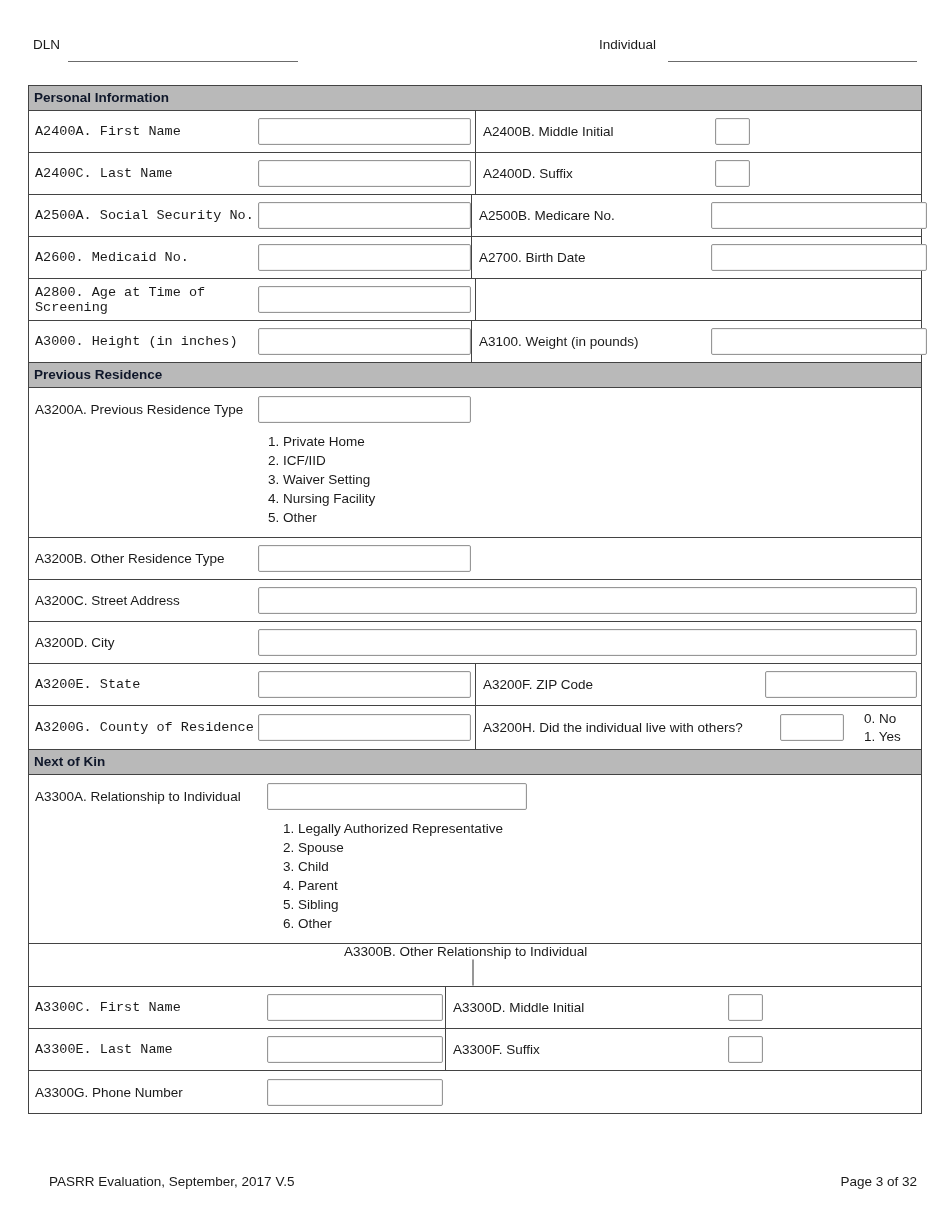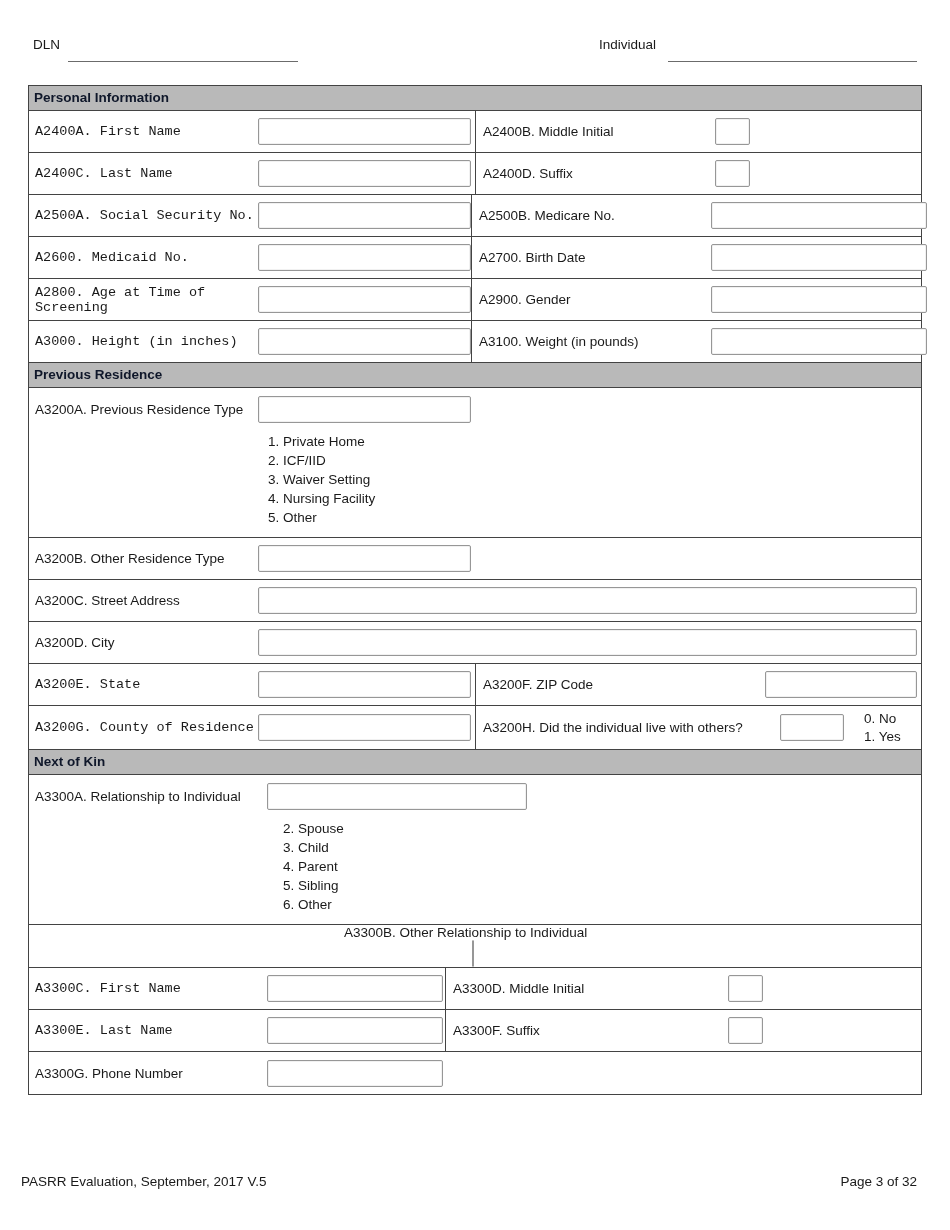--- a/index.html
+++ b/index.html
@@ -71,21 +71,21 @@
   .field-line { display: flex; align-items: center; }
   .options { margin-top: 9px; line-height: 19px; }
   .options.res { margin-left: 239px; }
   .options.kin { margin-left: 254px; }
 
   .mini-options { line-height: 18px; margin-left: 8px; }
   .row.h44 { min-height: 44px; }
   .row.h36 { min-height: 36px; flex-direction: column; }
 
   .footer {
-    position: absolute; top: 1174px; left: 21px; right: 33px;
+    position: absolute; top: 1174px; left: 49px; right: 33px;
     display: flex; justify-content: space-between;
   }
 </style>
 </head>
 <body>
 
 <div class="top-bar">
   <span class="top-label">DLN</span>
   <span class="underline dln-line"></span>
   <span class="spacer"></span>
@@ -139,24 +139,20 @@
       <span class="rlbl rw227">A2700. Birth Date</span>
       <span class="input-box w216"></span>
     </div>
   </div>
 
   <div class="row">
     <div class="half left">
       <span class="lbl lw229">A2800. Age at Time of Screening</span>
       <span class="input-box w213"></span>
     </div>
-    <div class="half right">
-      <span class="rlbl rw227">A2900. Gender</span>
-      <span class="input-box w216"></span>
-    </div>
   </div>
 
   <div class="row">
     <div class="half left">
       <span class="lbl lw229">A3000. Height (in inches)</span>
       <span class="input-box w213"></span>
     </div>
     <div class="half right">
       <span class="rlbl rw227">A3100. Weight (in pounds)</span>
       <span class="input-box w216"></span>
@@ -221,20 +217,21 @@
   </div>
 
   <div class="section-header">Next of Kin</div>
 
   <div class="row tall">
     <div class="field-line">
       <span class="lbl lw238">A3300A. Relationship to Individual</span>
       <span class="input-box w260"></span>
     </div>
     <div class="options kin">
+      <div>1. Legally Authorized Representative</div>
       <div>2. Spouse</div>
       <div>3. Child</div>
       <div>4. Parent</div>
       <div>5. Sibling</div>
       <div>6. Other</div>
     </div>
   </div>
 
   <div class="row h36">
     <span class="lbl lw274">A3300B. Other Relationship to Individual</span>

